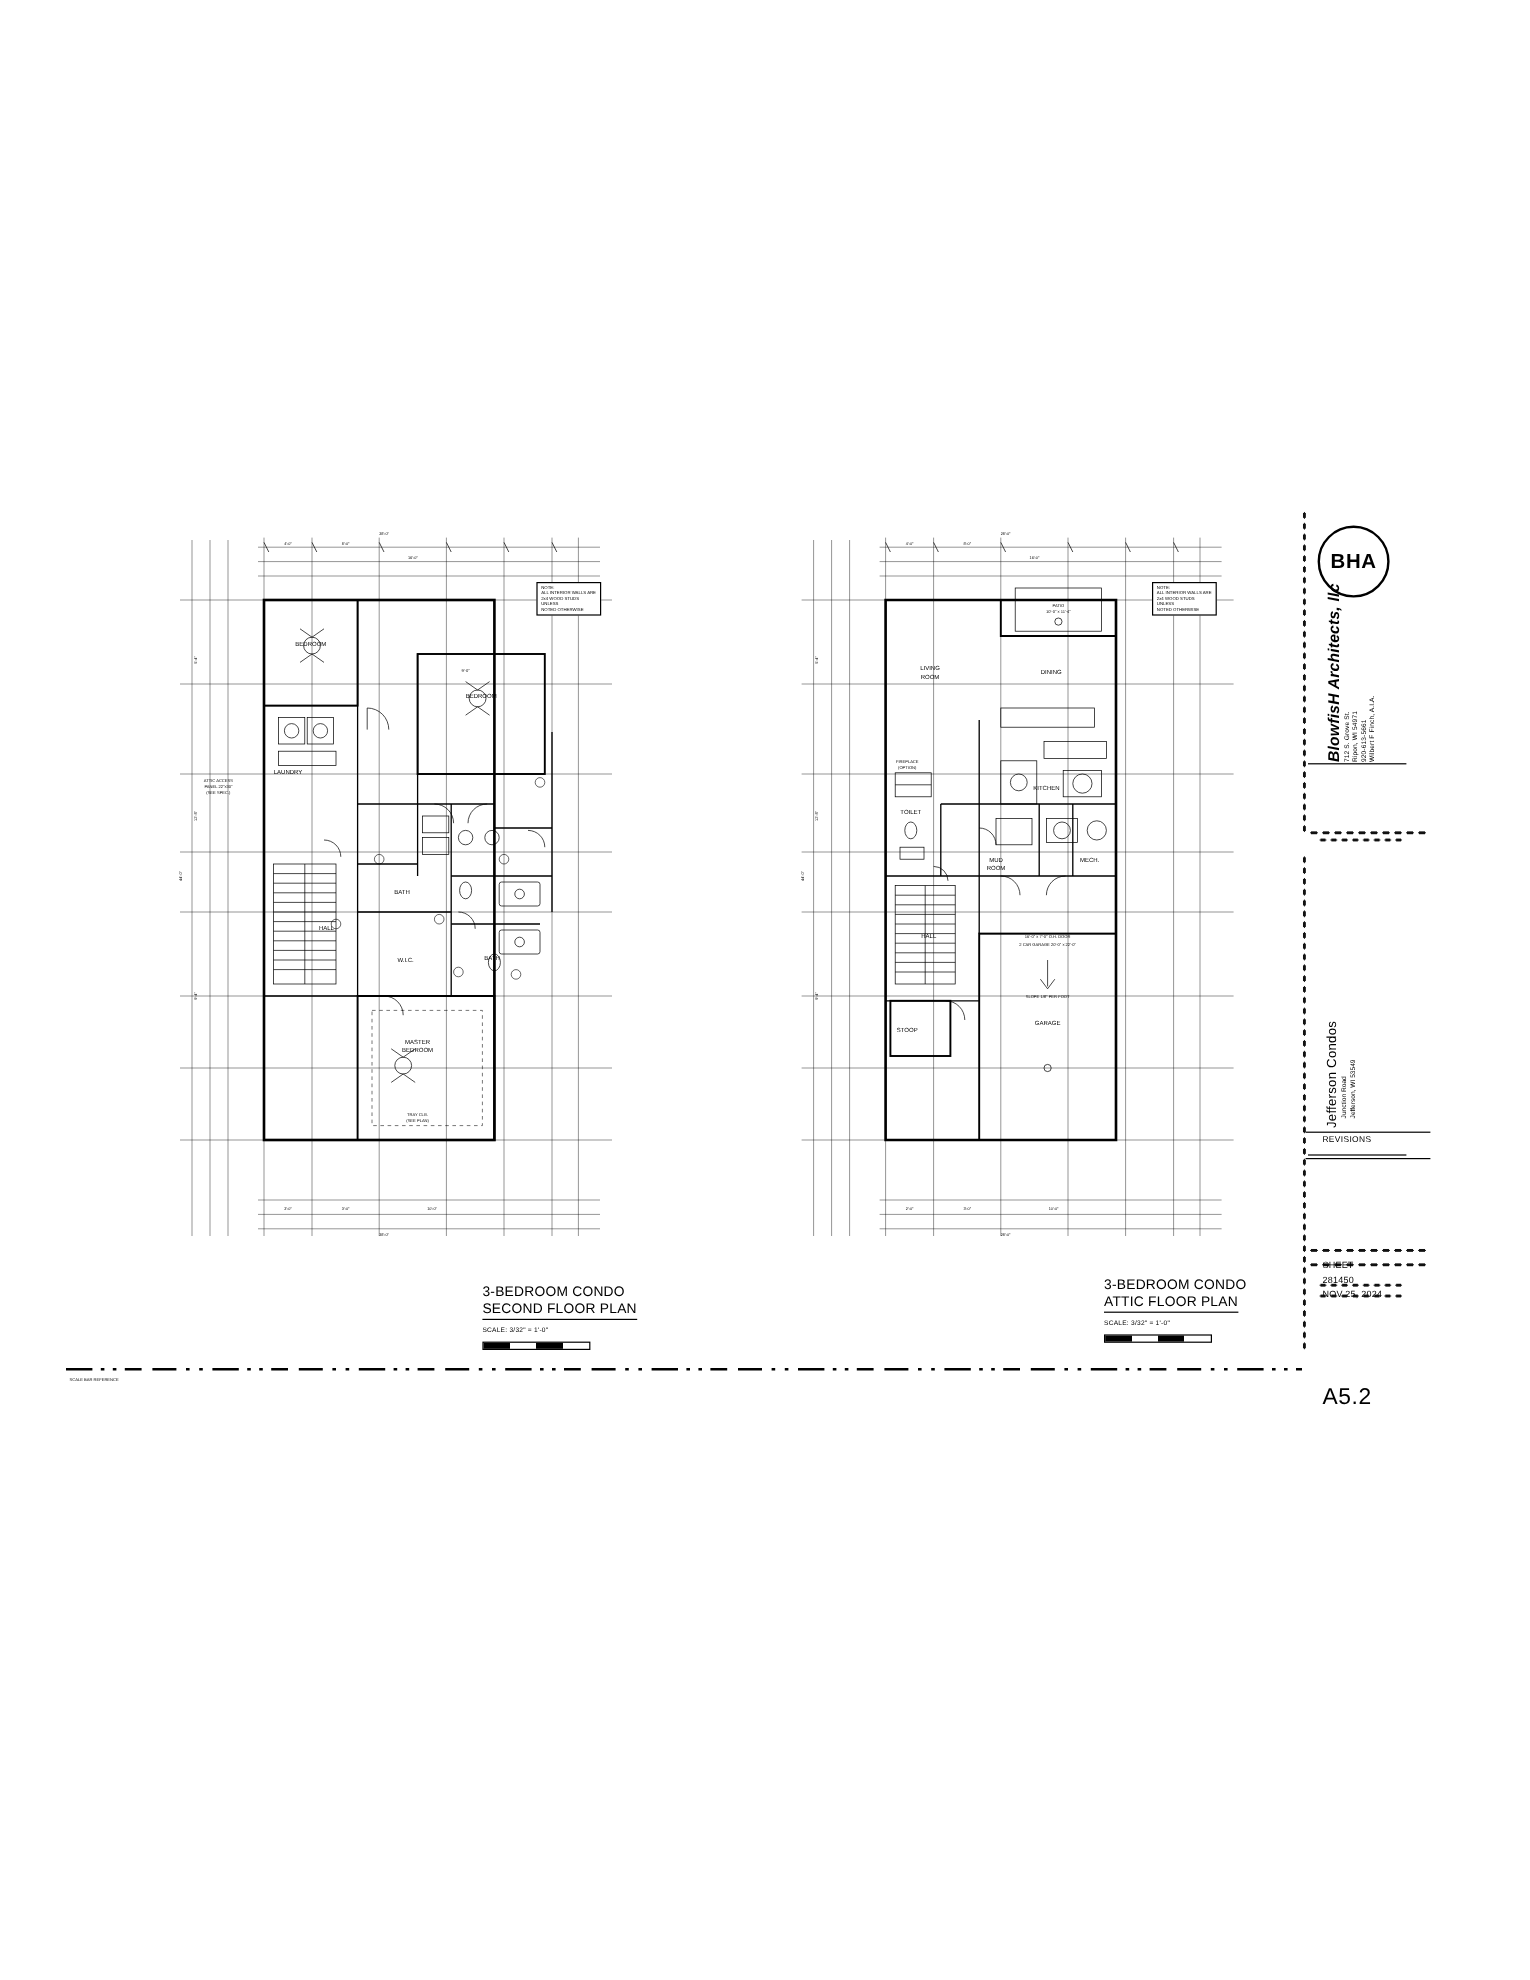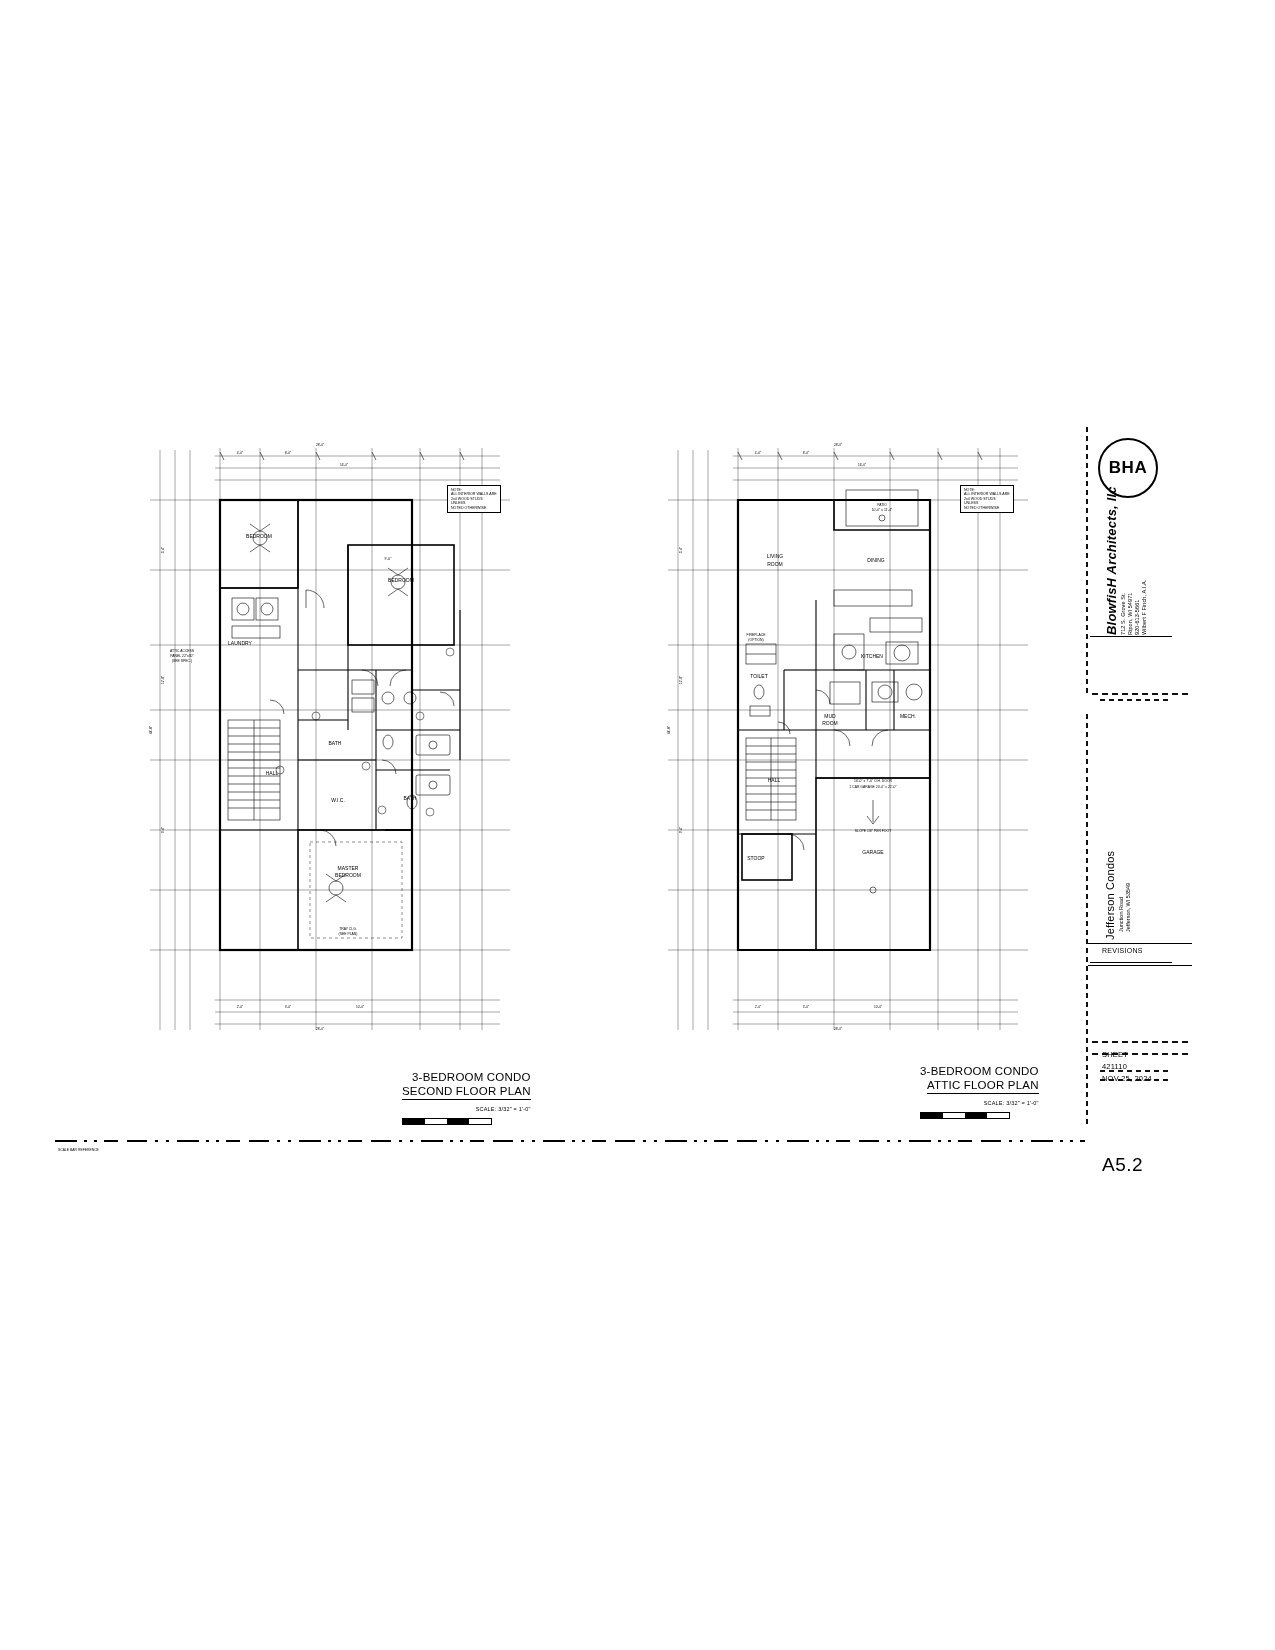--- a/index.html
+++ b/index.html
@@ -131,21 +131,20 @@
     letter-spacing: .5px;
     margin-top: 44px;
   }
 
   
   .plan-title {
     position: absolute;
     font-size: 11.5px;
     letter-spacing: .2px;
     line-height: 14px;
-    text-align: right;
   }
   .plan-title .t2 { border-bottom: 1.6px solid #000; display: inline-block; padding-bottom: 1px;}
   .plan-scale {
     font-size: 5.5px;
     letter-spacing: .2px;
     margin-top: 2px;
   }
   .scale-bar {
     margin-top: 2px;
     width: 88px;
@@ -207,21 +206,21 @@
       <span>Jefferson, WI  53549</span>
     </div>
 
     <div class="tb-rule" style="top:523px;"></div>
     <div class="rev-label">REVISIONS</div>
     <div class="tb-rule" style="top:545px;"></div>
 
     <div class="tb-dots" style="top:620px;"></div>
     <div class="tb-dots" style="top:632px;"></div>
 
-    <div class="tb-meta" style="top:642px;">421110</div>
+    <div class="tb-meta" style="top:642px;">281450</div>
     <div class="tb-meta" style="top:654px;">NOV 25, 2024</div>
     <div class="tb-meta" style="top:630px;">SHEET</div>
     <div class="sheet-no">A5.2</div>
   </div>
 
   <div class="dot-strip-v" style="left:1085px; top:425px; height:270px;"></div>
   <div class="dot-strip-v" style="left:1085px; top:712px; height:415px;"></div>
   <div class="dot-strip-h" style="left:1098px; top:698px; width:72px;"></div>
   <div class="dot-strip-h" style="left:1098px; top:1069px; width:72px;"></div>
   <div class="dot-strip-h" style="left:1098px; top:1078px; width:72px;"></div>

